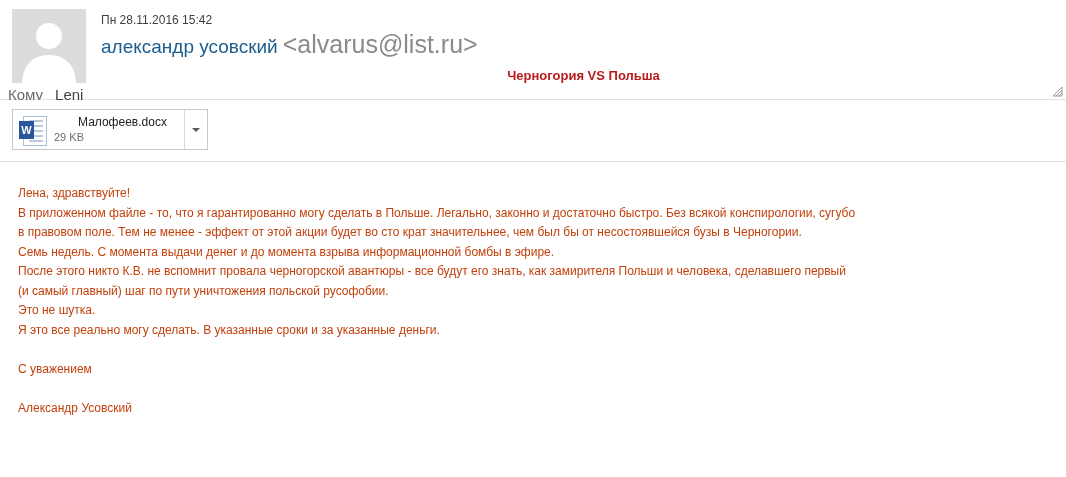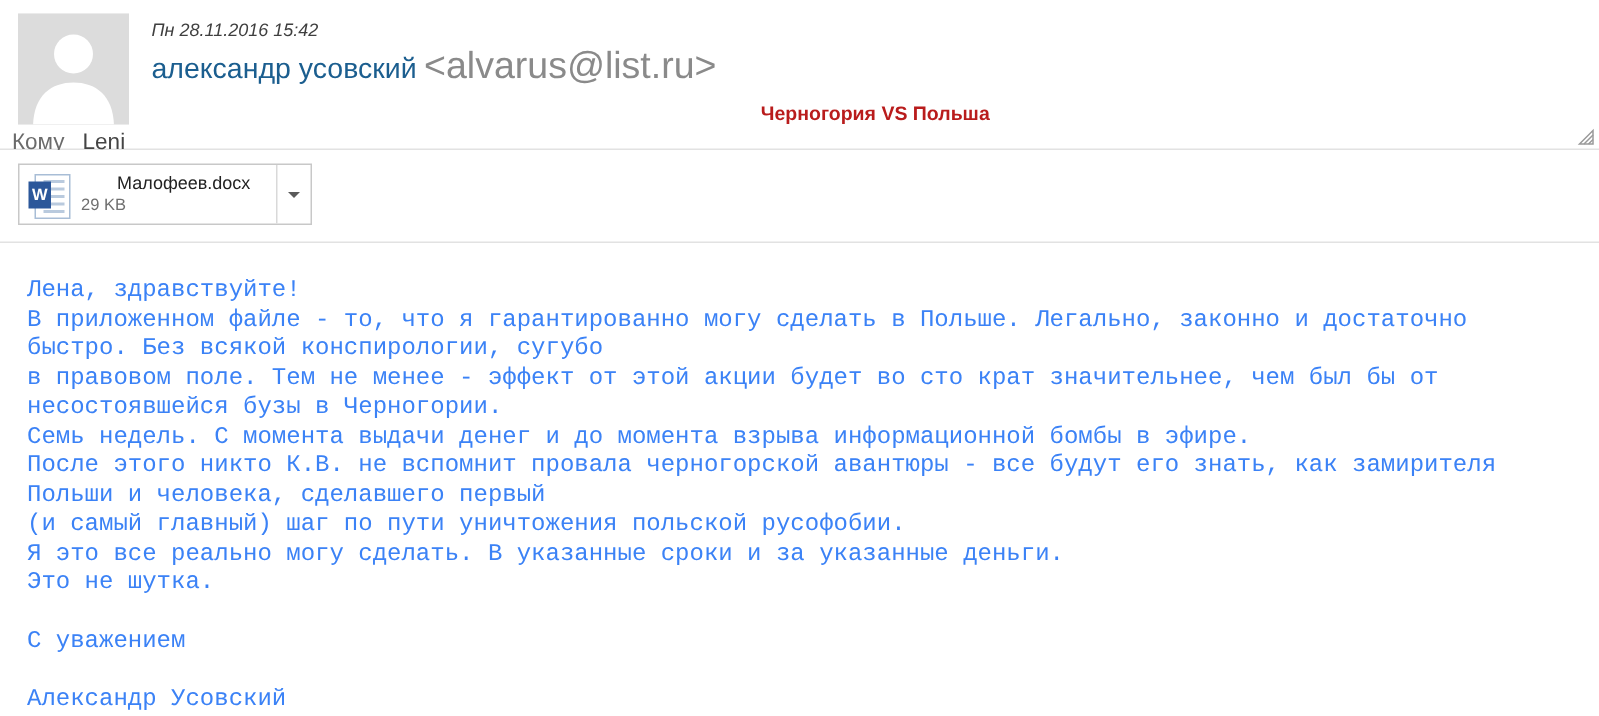--- a/index.html
+++ b/index.html
@@ -43,21 +43,20 @@
   }
   .hdr-text {
     margin-left: 101px;
     padding-top: 4px;
   }
   .date-line {
     font-size: 12px;
     color: #3f3f3f;
     line-height: 16px;
     margin-bottom: 3px;
-    font-style: italic;
   }
   .sender-line {
     line-height: 26px;
     white-space: nowrap;
   }
   .sender-name {
     font-size: 19px;
     color: #1b5e8f;
     font-weight: normal;
   }
@@ -195,24 +194,24 @@
     width: 0;
     height: 0;
     border-left: 4px solid transparent;
     border-right: 4px solid transparent;
     border-top: 4px solid #5a5a5a;
   }
 
   
   .body-area {
     padding: 22px 14px 0 18px;
-    font-family: Liberation Mono, monospace;
-    font-size: 16px;
+    font-family: Liberation Sans, sans-serif;
+    font-size: 12px;
     line-height: 19.5px;
-    color: #3b82f6;
+    color: #c2410c;
   }
   .body-area p {
     margin: 0;
   }
   .body-area p.blank {
     height: 19.5px;
   }
 </style>
 </head>
 <body>
@@ -272,21 +271,21 @@
     </div>
   </div>
 
   <div class="body-area">
     <p>Лена, здравствуйте!</p>
     <p>В приложенном файле - то, что я гарантированно могу сделать в Польше. Легально, законно и достаточно быстро. Без всякой конспирологии, сугубо</p>
     <p>в правовом поле. Тем не менее - эффект от этой акции будет во сто крат значительнее, чем был бы от несостоявшейся бузы в Черногории.</p>
     <p>Семь недель. С момента выдачи денег и до момента взрыва информационной бомбы в эфире.</p>
     <p>После этого никто К.В. не вспомнит провала черногорской авантюры - все будут его знать, как замирителя Польши и человека, сделавшего первый</p>
     <p>(и самый главный) шаг по пути уничтожения польской русофобии.</p>
+    <p>Это не шутка.</p>
     <p>Я это все реально могу сделать. В указанные сроки и за указанные деньги.</p>
-    <p>Это не шутка.</p>
     <p class="blank"></p>
     <p>С уважением</p>
     <p class="blank"></p>
     <p>Александр Усовский</p>
   </div>
 
 </div>
 
 </body></html>

